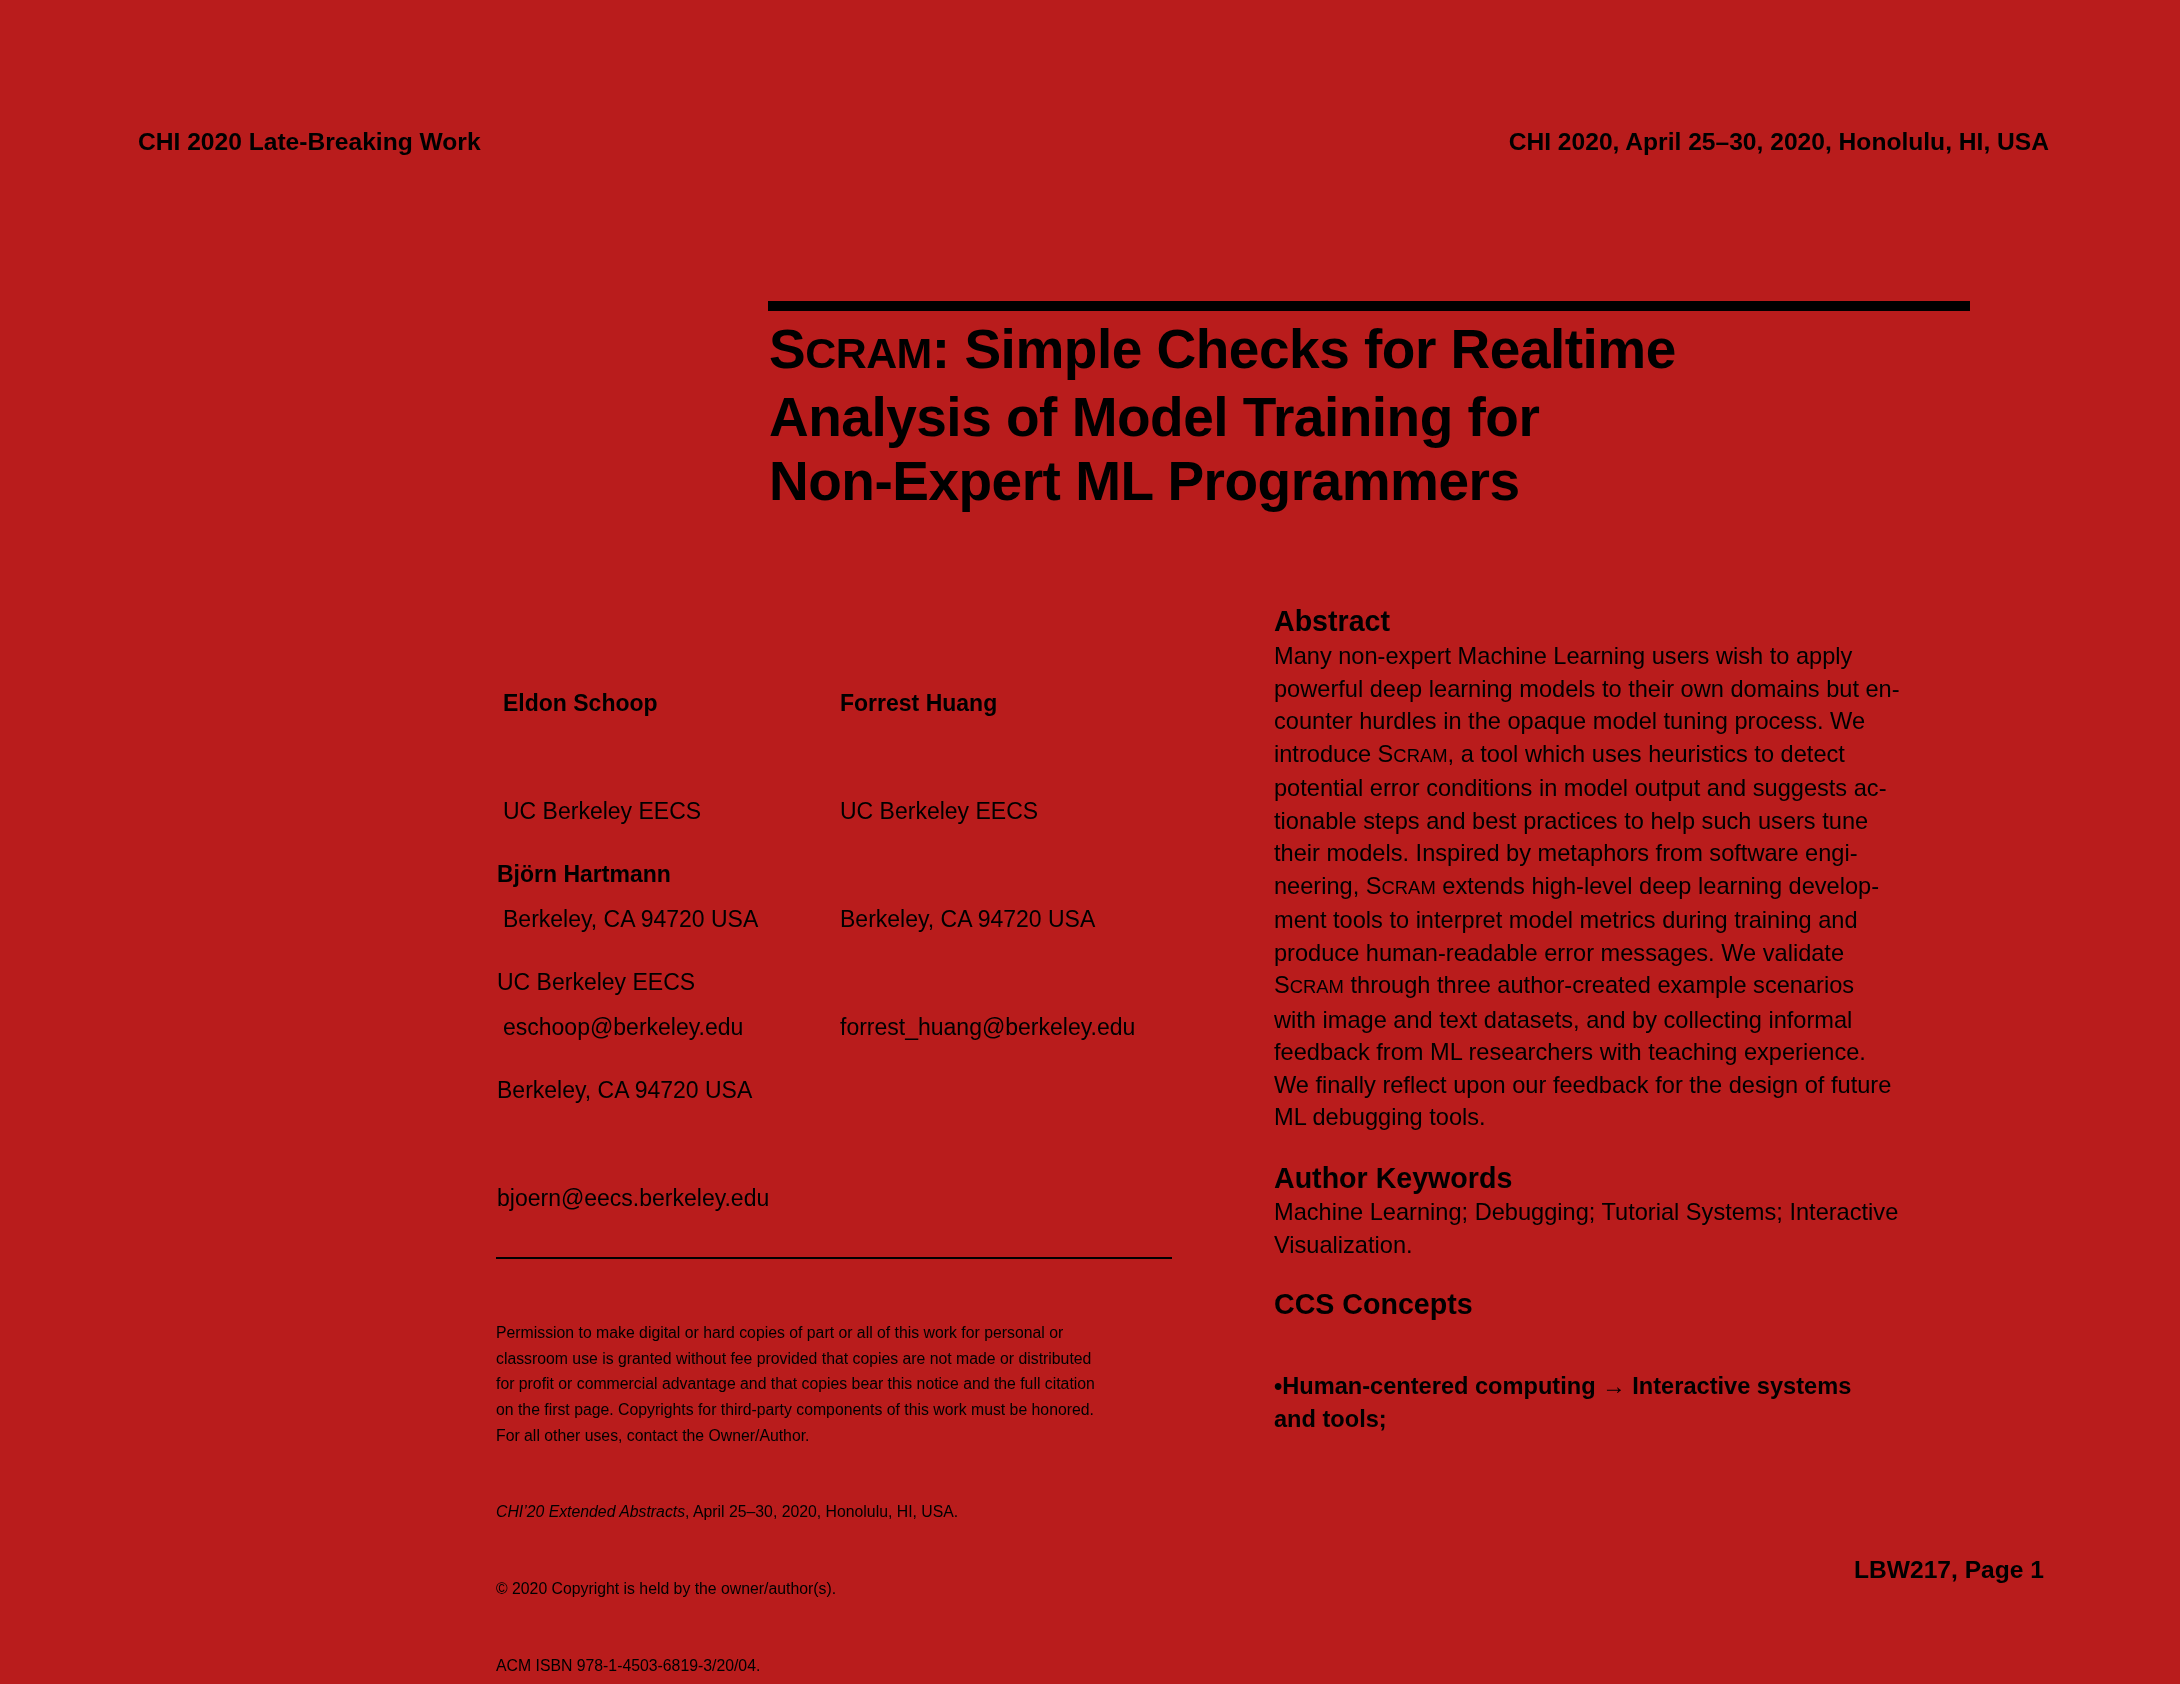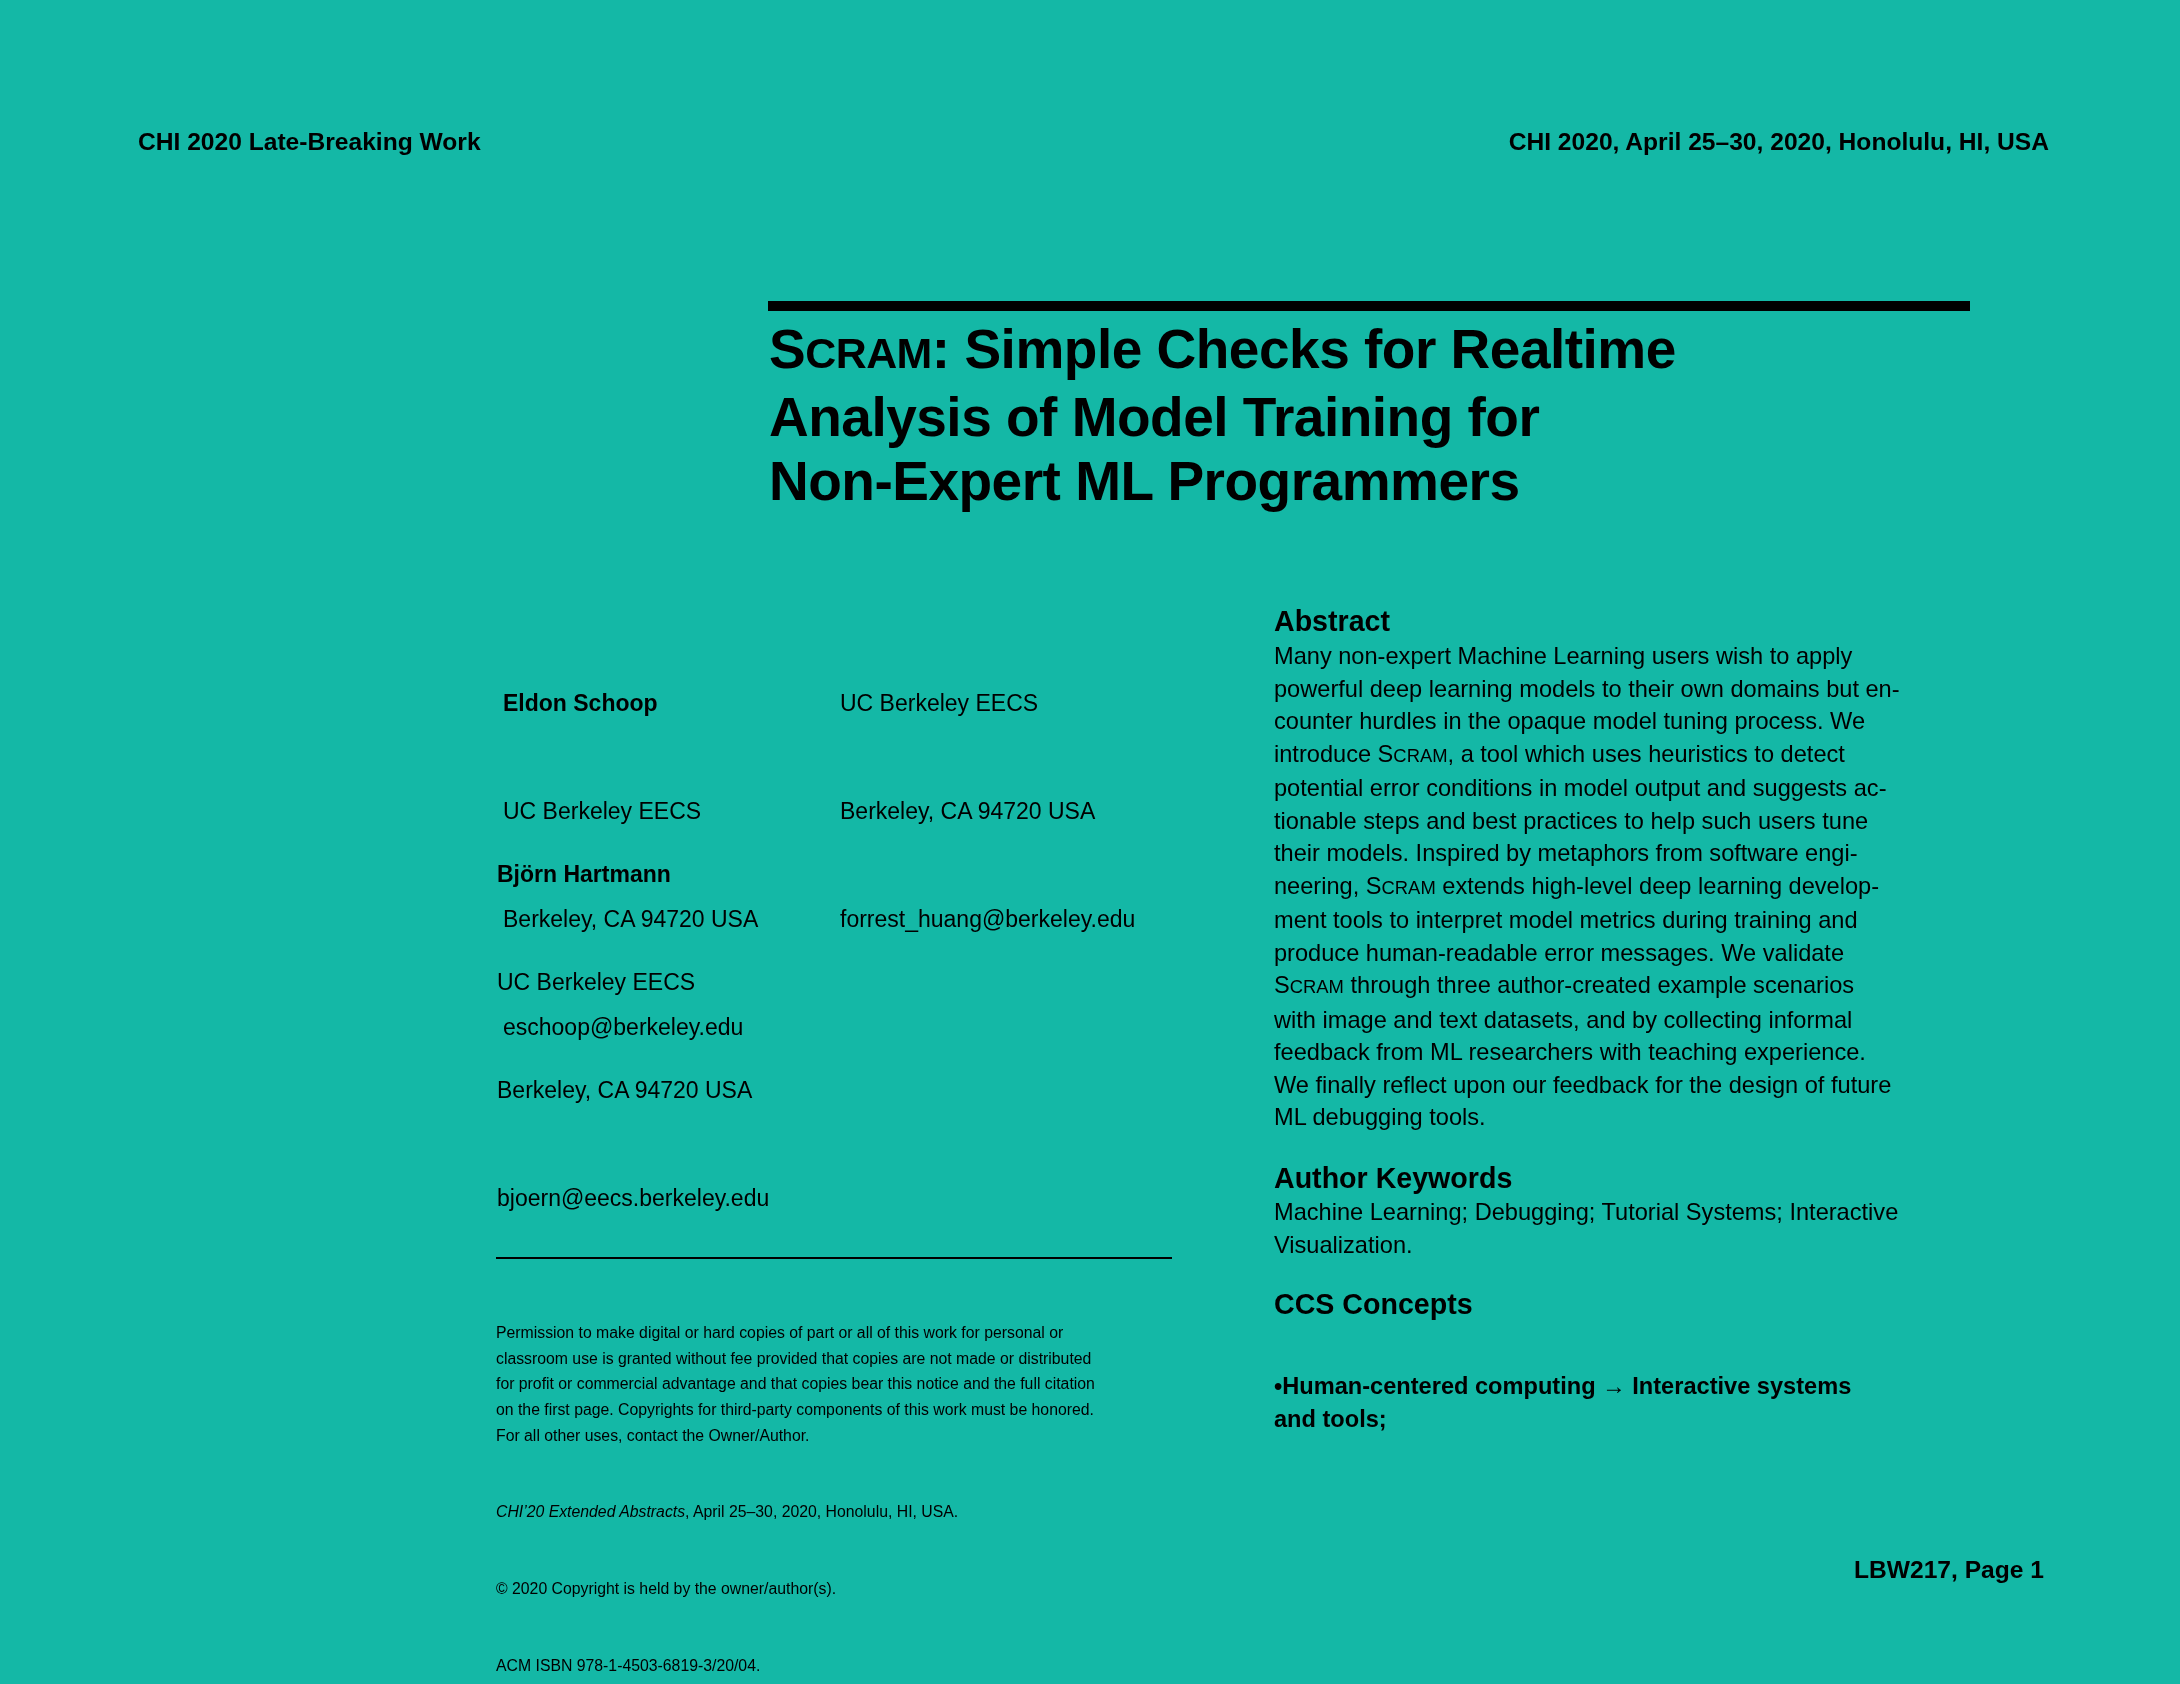--- a/index.html
+++ b/index.html
@@ -3,21 +3,21 @@
 <meta charset="utf-8">
 <style>
   * { margin: 0; padding: 0; box-sizing: border-box; }
   html, body { background: #ffffff; }
   body { font-family: "Liberation Sans", sans-serif; color: #000000; }
 
   .page {
     position: relative;
     width: 2181px;
     height: 1684px;
-    background: #14b8a6;
+    background: #b91c1c;
     outline: 1px solid #ececec;
     overflow: hidden;
   }
 
   
   .header-left {
     position: absolute; left: 138px; top: 128px;
     font-size: 24.6px; font-weight: bold; white-space: pre;
   }
   .header-right {
@@ -98,20 +98,21 @@
 Non-Expert ML Programmers</h1>
 
   <div class="author-block author-1">
     <div class="author-name">Eldon Schoop</div>
     <div>UC Berkeley EECS</div>
     <div>Berkeley, CA 94720 USA</div>
     <div>eschoop@berkeley.edu</div>
   </div>
 
   <div class="author-block author-2">
+    <div class="author-name">Forrest Huang</div>
     <div>UC Berkeley EECS</div>
     <div>Berkeley, CA 94720 USA</div>
     <div>forrest_huang@berkeley.edu</div>
   </div>
 
   <div class="author-block author-3">
     <div class="author-name">Björn Hartmann</div>
     <div>UC Berkeley EECS</div>
     <div>Berkeley, CA 94720 USA</div>
     <div>bjoern@eecs.berkeley.edu</div>

